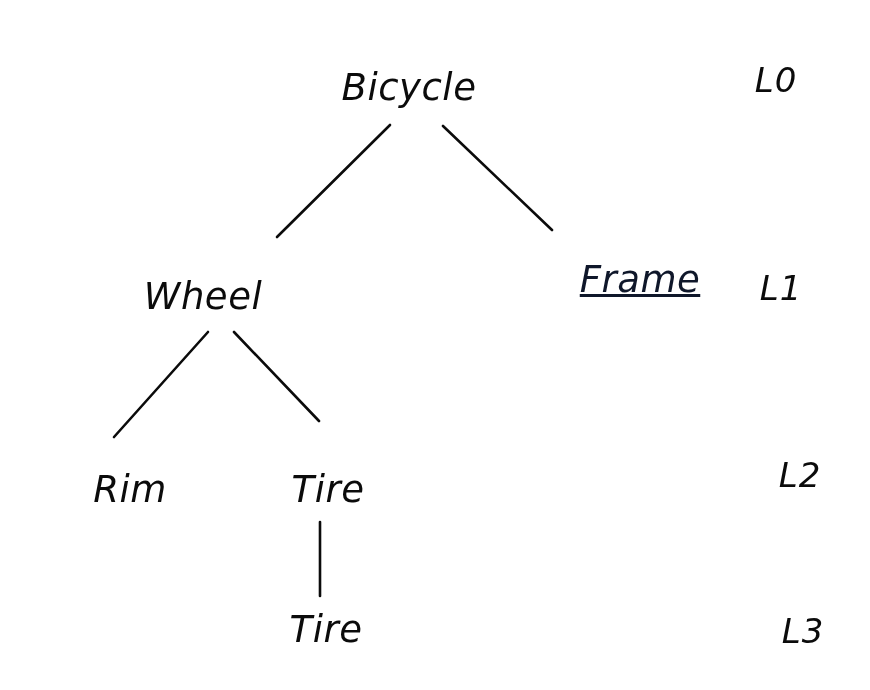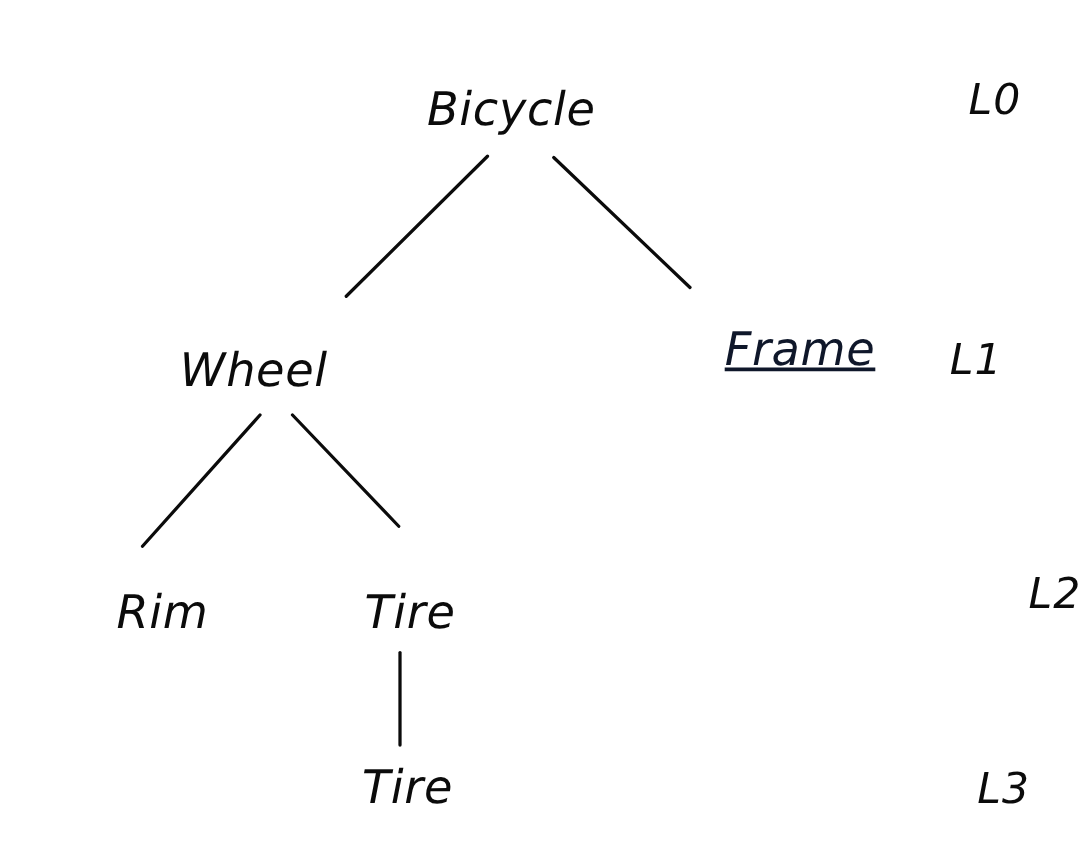--- a/index.html
+++ b/index.html
@@ -70,18 +70,18 @@
     </g>
   </svg>
 
   <div class="node-label" style="left: 409px; top: 69.14px; color: rgb(11, 11, 11);">Bicycle</div>
   <div class="node-label" style="left: 203px; top: 278px; color: rgb(11, 11, 11);">Wheel</div>
   <div class="node-label" style="left: 640px; top: 261.14px; color: #0f172a; text-decoration: underline;">Frame</div>
   <div class="node-label" style="left: 130px; top: 471.14px; color: rgb(11, 11, 11);">Rim</div>
   <div class="node-label" style="left: 328px; top: 471.14px; color: rgb(11, 11, 11);">Tire</div>
   <div class="node-label" style="left: 326px; top: 611.14px; color: rgb(11, 11, 11);">Tire</div>
 
-  <div class="level-label" style="left: 796px; top: 63.48px; color: rgb(11, 11, 11); font-style: italic;">L0</div>
+  <div class="level-label" style="left: 776px; top: 63.48px; color: rgb(11, 11, 11); font-style: italic;">L0</div>
   <div class="level-label" style="left: 781px; top: 271.48px; color: rgb(11, 11, 11);">L1</div>
-  <div class="level-label" style="left: 800px; top: 458.48px; color: rgb(11, 11, 11); margin-left: 44px;">L2</div>
+  <div class="level-label" style="left: 800px; top: 458.48px; color: rgb(11, 11, 11);">L2</div>
   <div class="level-label" style="left: 803px; top: 614.48px; color: rgb(11, 11, 11);">L3</div>
 
 </div>
 
 </body></html>

